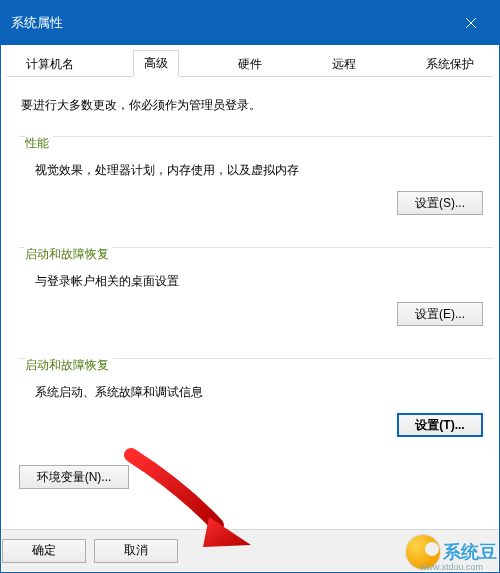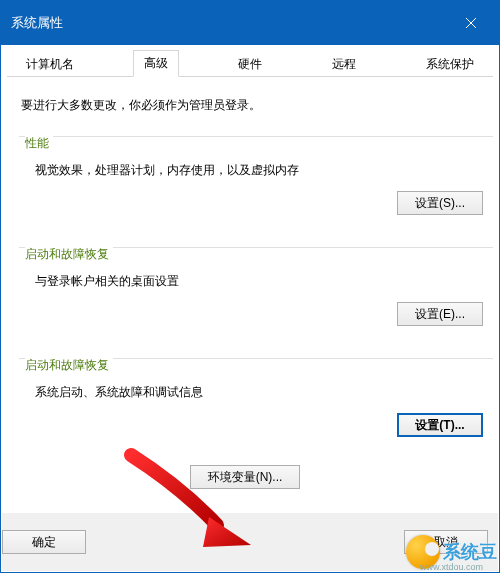--- a/index.html
+++ b/index.html
@@ -113,41 +113,41 @@
     cursor: pointer;
     font-family: inherit;
   }
   .btn.focus {
     border: 2px solid #0a62b9;
     padding: 0 9px;
     font-weight: bold;
   }
   .env-row {
     display: flex;
-    justify-content: center;
+    justify-content: flex-start;
     padding: 0 22px 0 0;
     margin-top: 18px;
   }
   .env-row .btn { min-width: 110px; }
 
   .footer-sep {
     position: absolute;
     left: 1px; right: 1px;
     bottom: 42px;
     height: 1px;
     background: #d9d9d9;
   }
   .footer {
     position: absolute;
     left: 1px; right: 1px; bottom: 1px;
-    height: 58px;
+    height: 41px;
     background: #f0f0f0;
     display: flex;
     align-items: center;
-    justify-content: space-between;
+    justify-content: flex-start;
     padding-right: 10px;
     gap: 8px;
   }
   .footer .btn { min-width: 84px; }
 
   
   .arrow-wrap {
     position: absolute;
     left: 120px; top: 446px;
     pointer-events: none;

